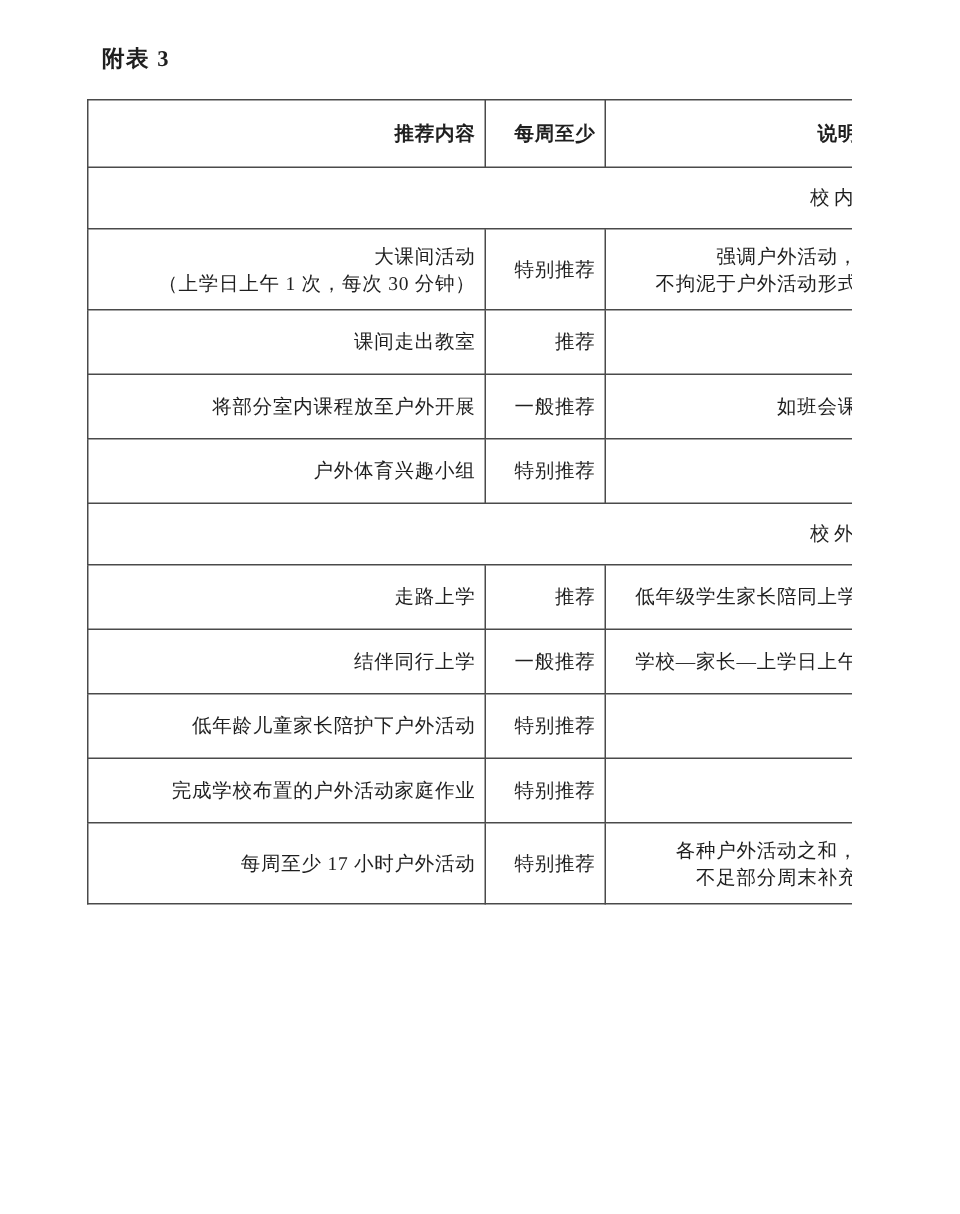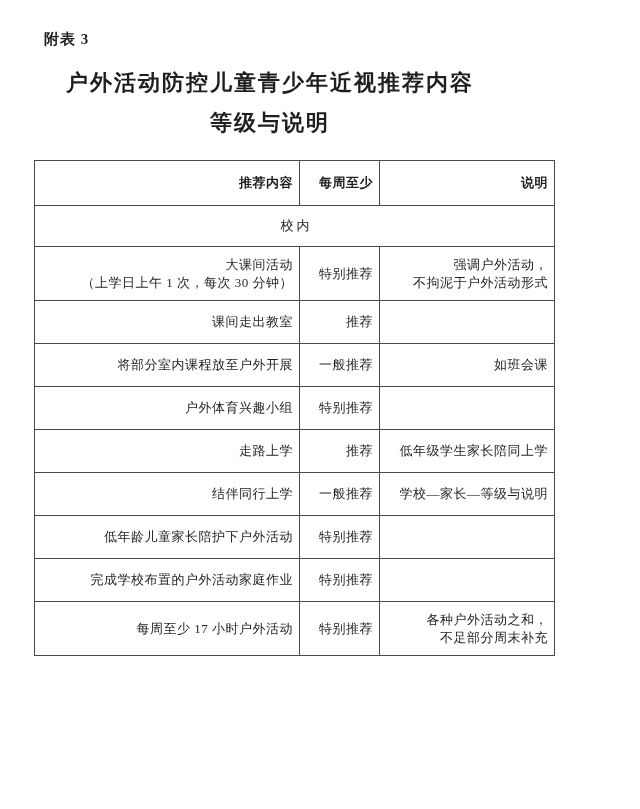--- a/index.html
+++ b/index.html
@@ -9,21 +9,21 @@
   }
   *{box-sizing:border-box;margin:0;padding:0;}
   html,body{width:640px;height:809px;}
   body{
     background:var(--paper);
     color:var(--ink);
     font-family:"Liberation Serif","DejaVu Serif",serif;
   }
   .page{
     width:568px;height:809px;
-    padding:30px 62px 0 34px;
+    padding:30px 62px 0 58px;
     background:var(--paper);
     overflow:hidden;
   }
   .doc-label{
     font-size:15px;
     font-weight:bold;
     padding-left:10px;
     letter-spacing:1px;
   }
   .doc-title{
@@ -51,38 +51,34 @@
     text-align:right;
     vertical-align:middle;
     padding:4px 6px 4px 10px;
     white-space:pre-line;
     line-height:18px;
     letter-spacing:0.5px;
   }
   .rec-table th{font-weight:bold;}
   .rec-table tr.h-row{height:45px;}
   .rec-table tr.section-row td{
-    text-align:center;
+    text-align:right;
     height:41px;
     letter-spacing:3px;
   }
   .rec-table tr.data-row{height:43px;}
   .rec-table tr.tall{height:54px;}
 </style>
 </head>
 <body>
 
 <div class="page">
 
   <div class="doc-label">附表 3</div>
 
-  <h1 class="doc-title">
-    <span class="line">户外活动防控儿童青少年近视推荐内容</span>
-    <span class="line">等级与说明</span>
-  </h1>
 
   <table class="rec-table">
     <colgroup>
         <col class="c1">
         <col class="c2">
         <col class="c3">
       </colgroup>
     <thead>
       <tr class="h-row">
         <th>推荐内容</th>
@@ -109,29 +105,32 @@
       <tr class="data-row">
         <td>将部分室内课程放至户外开展</td>
         <td>一般推荐</td>
         <td>如班会课</td>
       </tr>
       <tr class="data-row">
         <td>户外体育兴趣小组</td>
         <td>特别推荐</td>
         <td></td>
       </tr>
+      <tr class="section-row">
+        <td colspan="3">校外</td>
+      </tr>
       <tr class="data-row">
         <td>走路上学</td>
         <td>推荐</td>
         <td>低年级学生家长陪同上学</td>
       </tr>
       <tr class="data-row">
         <td>结伴同行上学</td>
         <td>一般推荐</td>
-        <td>学校—家长—等级与说明</td>
+        <td>学校—家长—上学日上午</td>
       </tr>
       <tr class="data-row">
         <td>低年龄儿童家长陪护下户外活动</td>
         <td>特别推荐</td>
         <td></td>
       </tr>
       <tr class="data-row">
         <td>完成学校布置的户外活动家庭作业</td>
         <td>特别推荐</td>
         <td></td>

